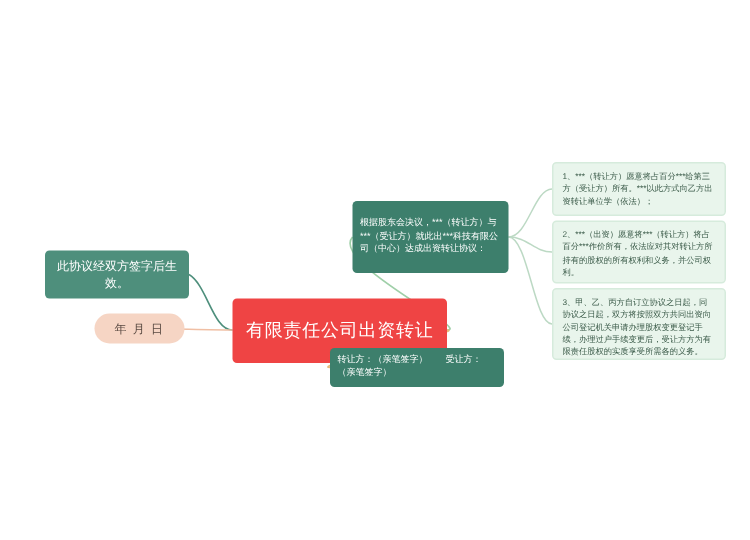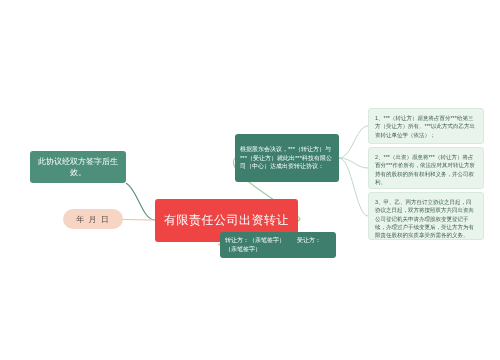--- a/index.html
+++ b/index.html
@@ -40,21 +40,21 @@
     top: 199px;
     width: 143px;
     height: 43px;
     background: #ef4444;
     color: #ffffff;
     font-size: 12px;
     letter-spacing: 0.5px;
   }
   .left-node-1 {
     left: 30px;
-    top: 151px;
+    top: 167px;
     width: 96px;
     height: 32px;
     background: #4e8f7c;
     color: #ffffff;
     font-size: 8px;
     padding: 2px 4px;
     line-height: 1.4;
   }
   .left-node-2 {
     left: 63px;

